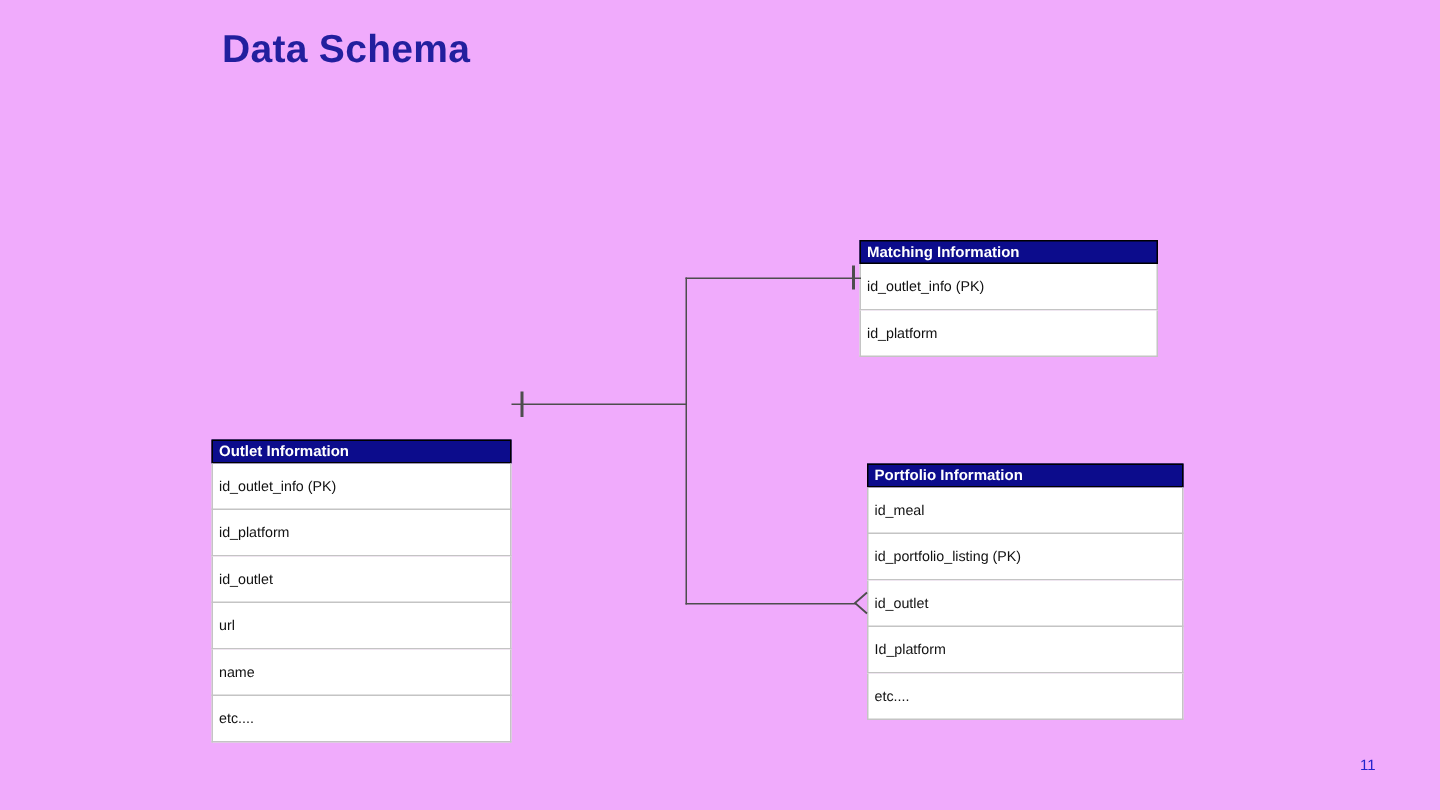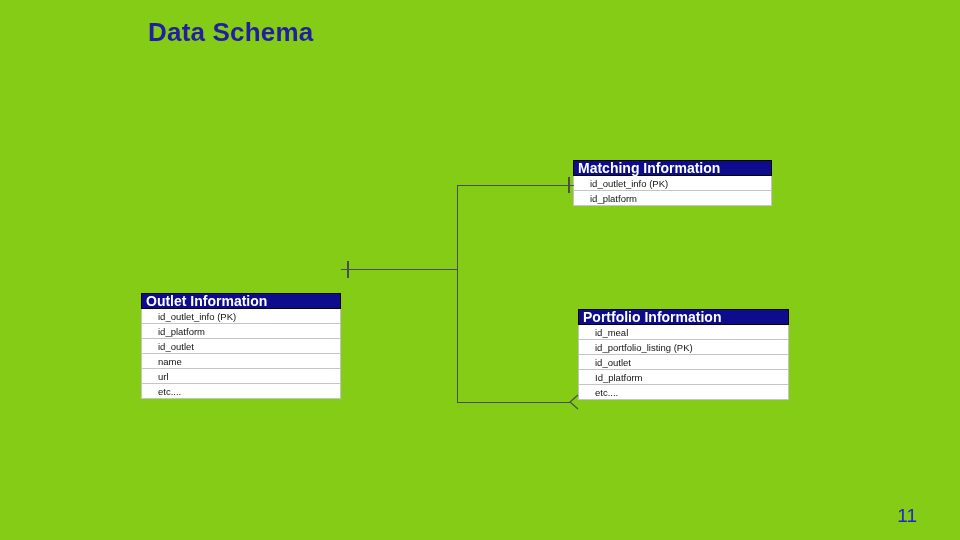--- a/index.html
+++ b/index.html
@@ -1,56 +1,56 @@
 <!DOCTYPE html>
 <html style="--c-title_text: #221f9e; --c-table_header_bg: #0c0c8c; --c-table_header_border: #000000; --c-table_header_text: #ffffff; --c-row_border: #c4c4c4; --c-body_text: #111111; --c-connector: #4d4d4d; --c-page_number: #2323cd;"><head>
 <meta charset="utf-8">
 <style>
   html,body{margin:0;padding:0;background:#fff;}
   .slide{
     position:relative;
     width:960px;height:540px;
-    background:#84cc16;
+    background:#f0abfc;
     overflow:hidden;
     font-family:"Liberation Sans", sans-serif;
   }
   .slide-title{
     position:absolute;
     left:148px;top:17px;
     font-size:26px;
     font-weight:700;
     letter-spacing:0.2px;
     color:var(--c-title_text,#221f9e);
   }
   .page-number{
     position:absolute;
     top:505px;right:43px;
-    font-size:19px;
+    font-size:10px;
     color:var(--c-page_number,#2323cd);
   }
   .etable{position:absolute;}
   .etable .hdr{
     height:16px;
     background:var(--c-table_header_bg,#0c0c8c);
     border:1px solid var(--c-table_header_border,#000);
     color:var(--c-table_header_text,#fff);
-    font-size:14px;font-weight:700;
+    font-size:10px;font-weight:700;
     display:flex;align-items:center;
     padding-left:4px;
     box-sizing:border-box;
   }
   .etable .row{
-    height:15px;
+    height:31px;
     background:#ffffff;
     border:1px solid var(--c-row_border,#c4c4c4);
     border-top:none;
     color:var(--c-body_text,#111);
     font-size:9.5px;
     display:flex;align-items:center;
-    padding-left:16px;
+    padding-left:4px;
     box-sizing:border-box;
     white-space:nowrap;overflow:hidden;
   }
   #outlet-table{left:141px;top:246px;width:200px;margin-top:47px;}
   #matching-table{left:573px;top:160px;width:199px;}
   #portfolio-table{left:578px;top:309px;width:211px;}
 
   .hline{position:absolute;height:1px;background:var(--c-connector,#4d4d4d);}
   .vline{position:absolute;width:1px;background:var(--c-connector,#4d4d4d);}
   .tick{position:absolute;width:2px;background:var(--c-connector,#4d4d4d);}
@@ -68,22 +68,22 @@
 
 <div class="slide">
 
   <div class="slide-title">Data Schema</div>
 
   <div class="etable" id="outlet-table">
     <div class="hdr">Outlet Information</div>
     <div class="row">id_outlet_info (PK)</div>
     <div class="row">id_platform</div>
     <div class="row">id_outlet</div>
+    <div class="row">url</div>
     <div class="row">name</div>
-    <div class="row">url</div>
     <div class="row">etc....</div>
   </div>
 
   <div class="etable" id="matching-table">
     <div class="hdr">Matching Information</div>
     <div class="row">id_outlet_info (PK)</div>
     <div class="row">id_platform</div>
   </div>
 
   <div class="etable" id="portfolio-table">

